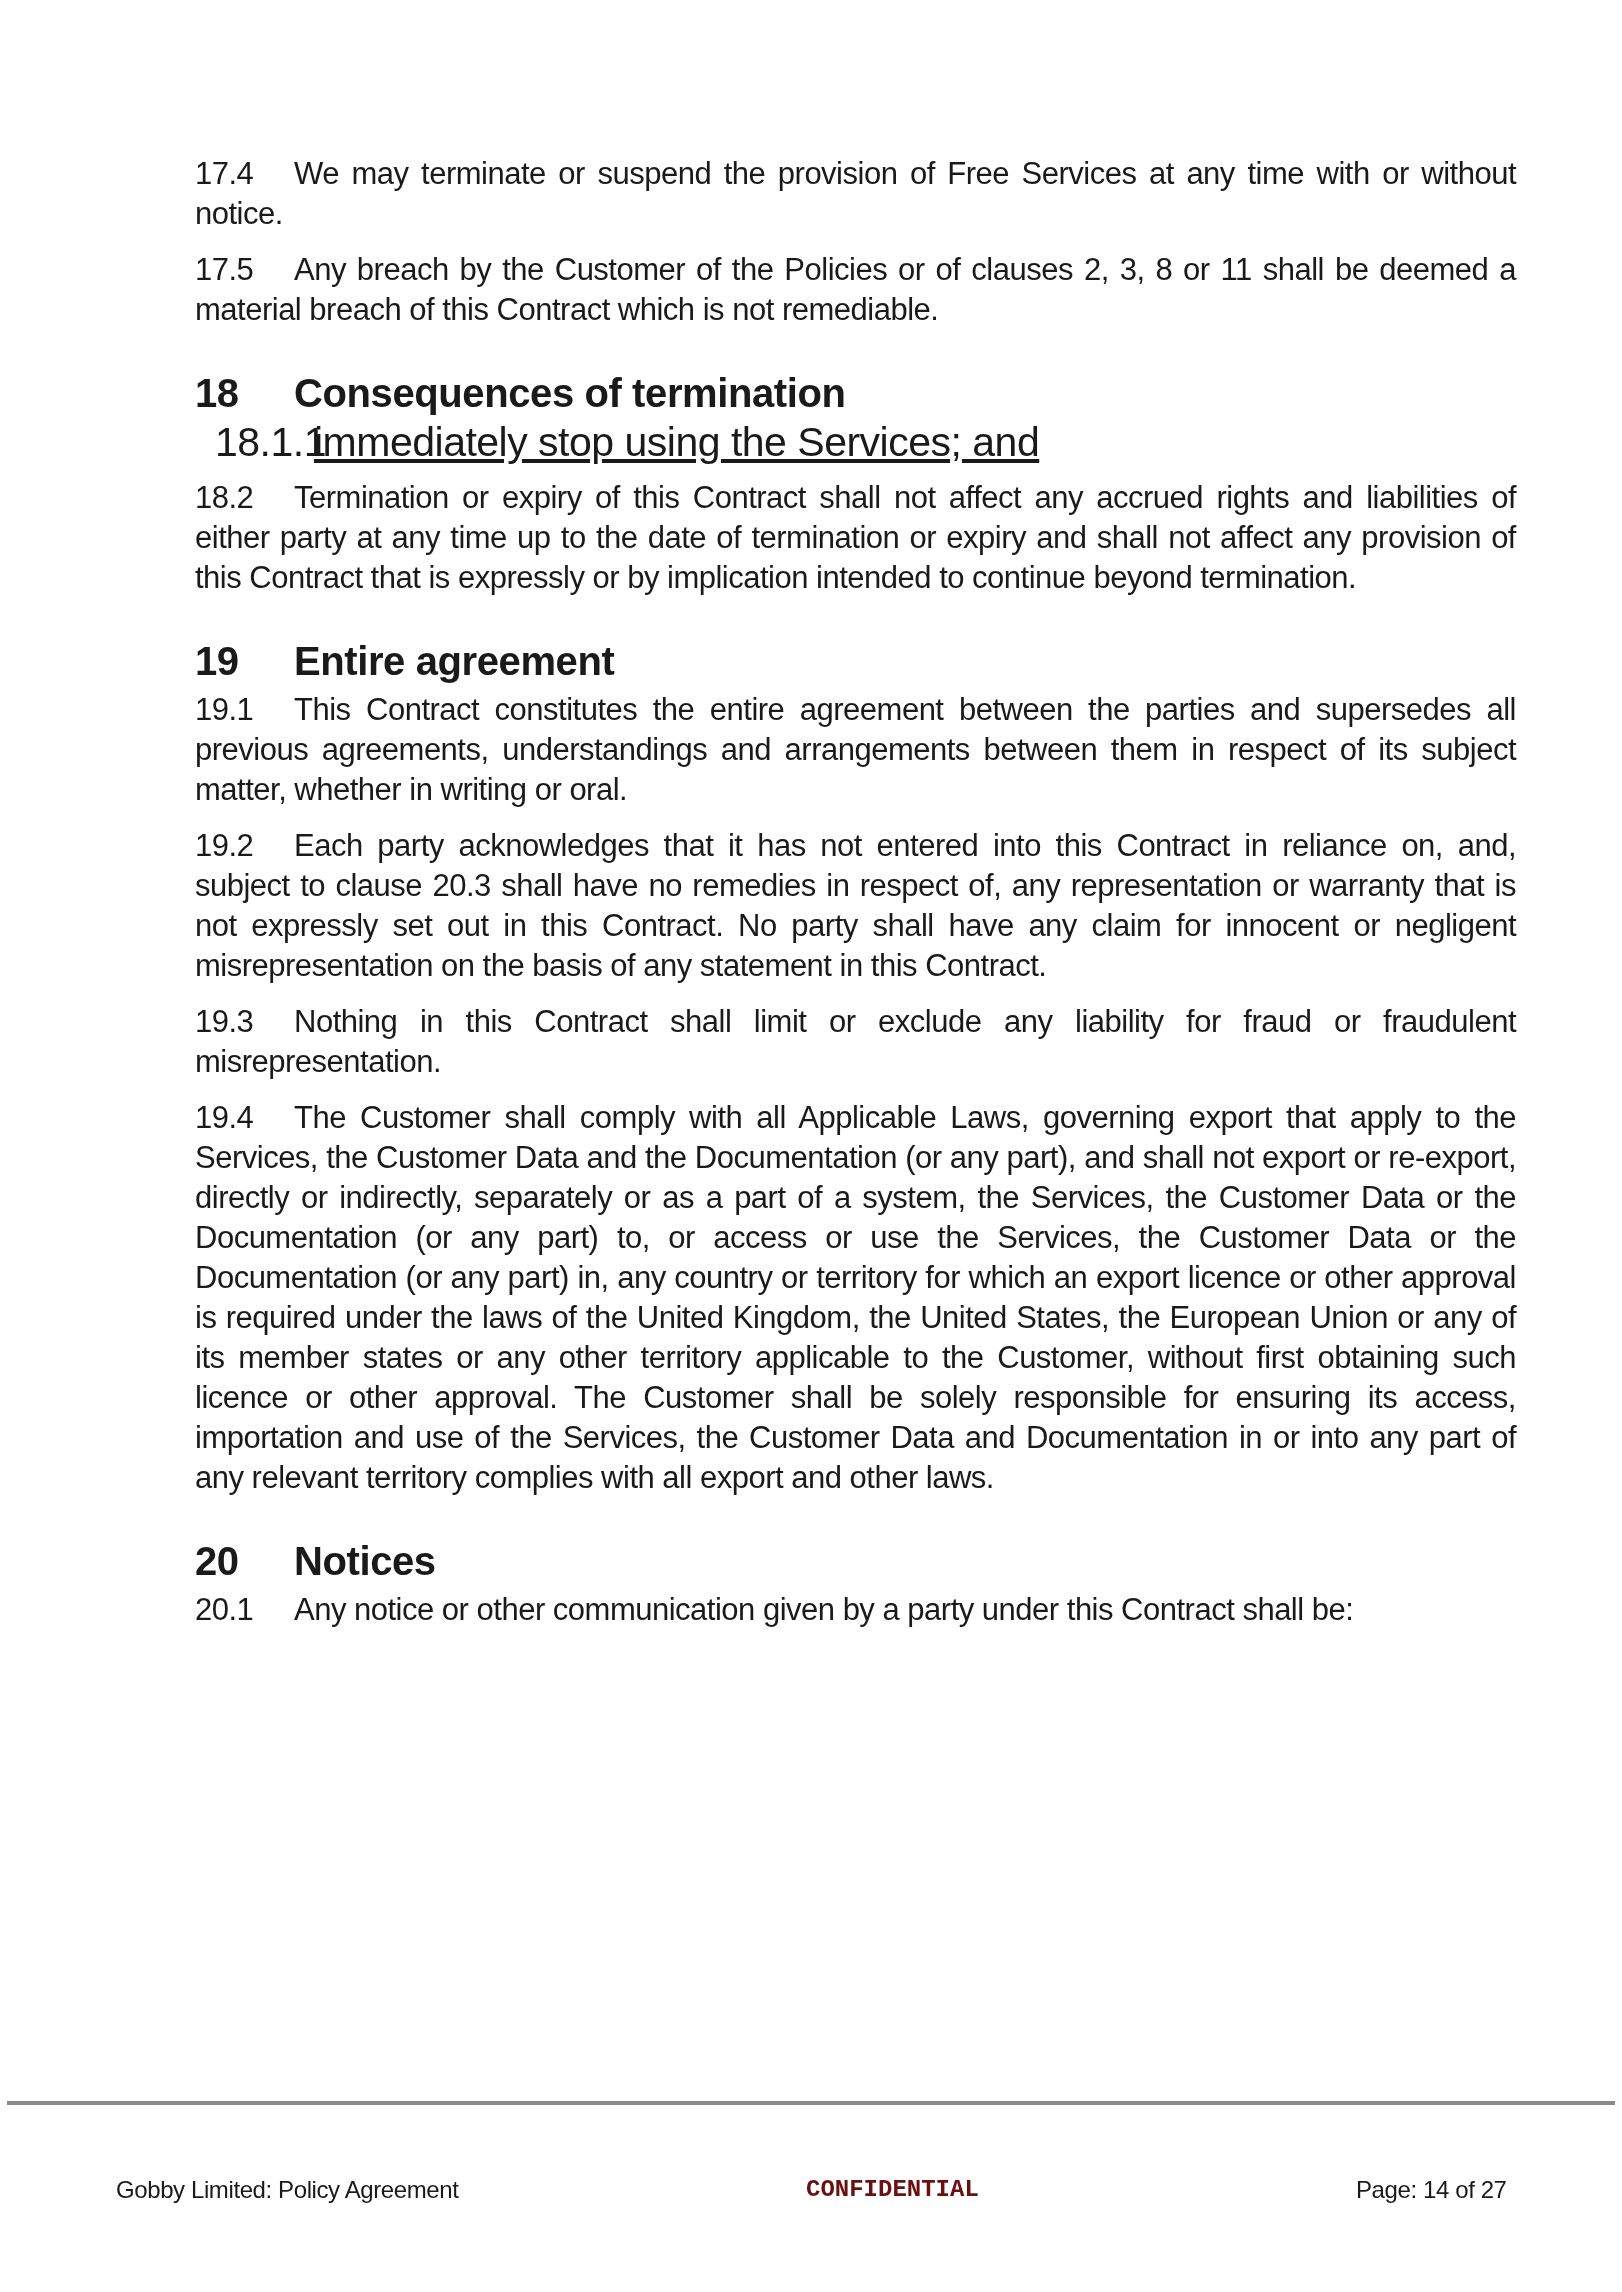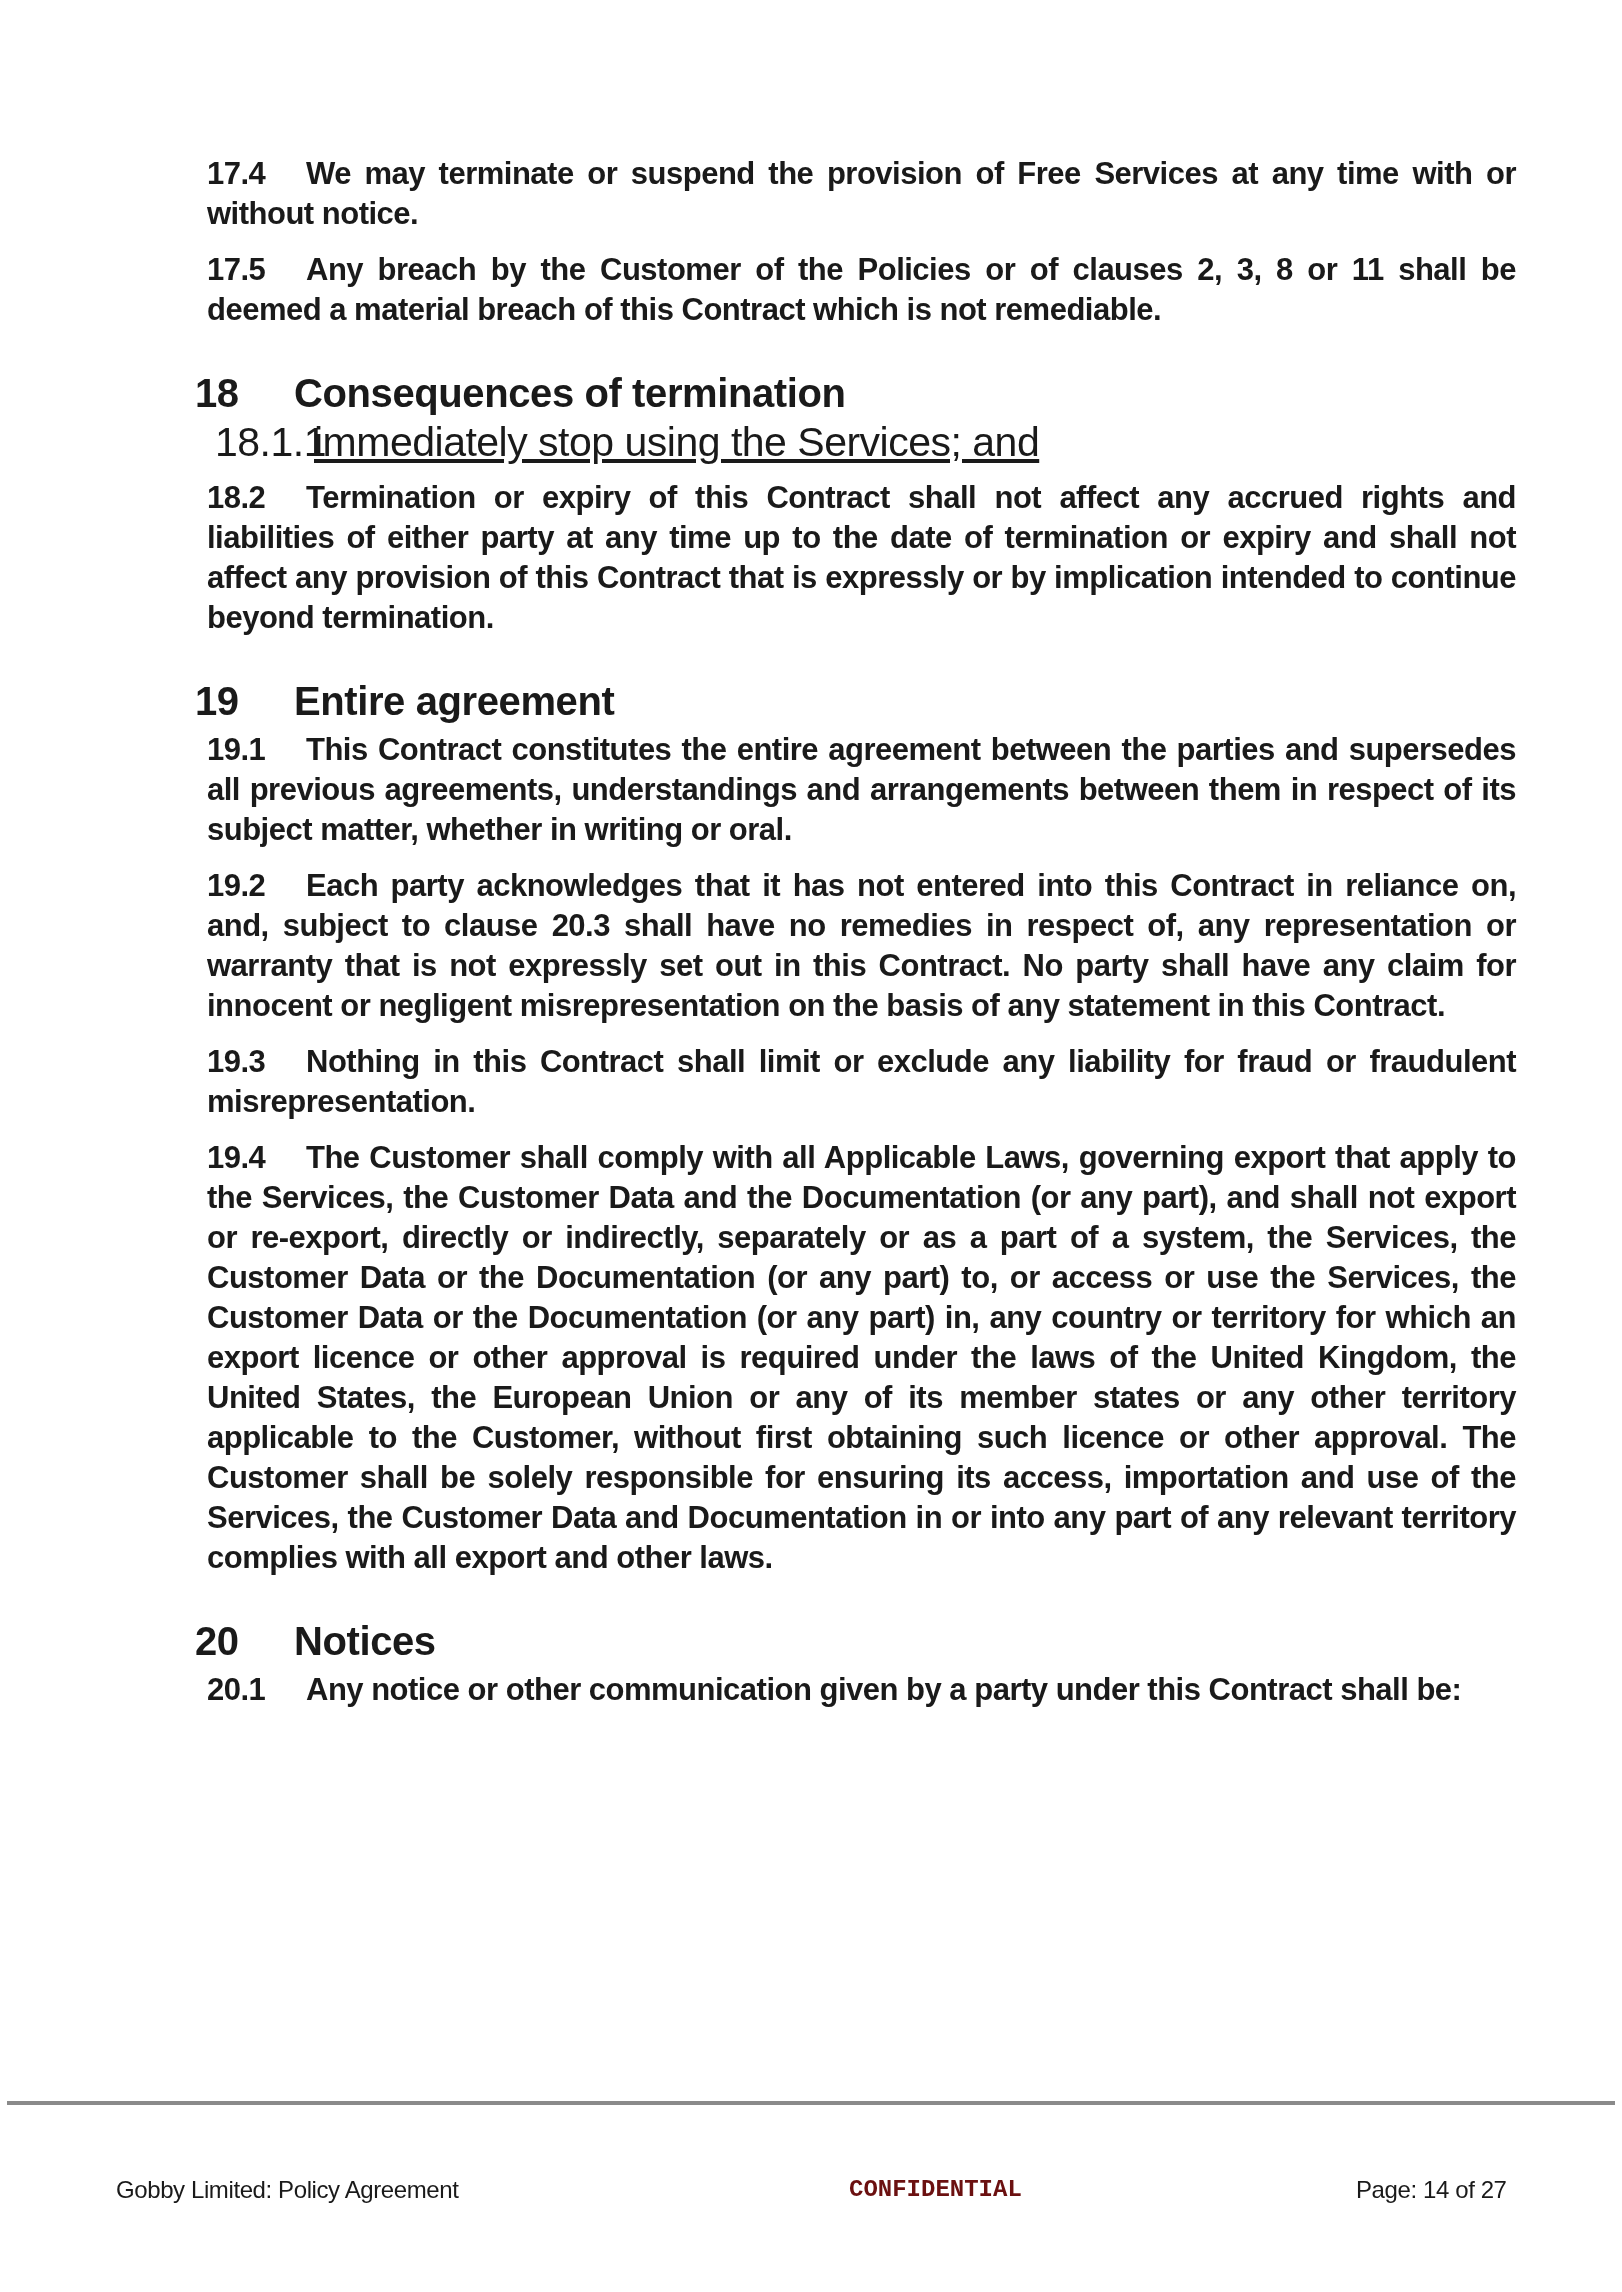--- a/index.html
+++ b/index.html
@@ -1,30 +1,30 @@
 <!DOCTYPE html>
 <html style="font-size:14.3px"><head>
 <meta charset="utf-8">
 <style>
   html, body { margin:0; padding:0; background:#ffffff; }
   body { width:1623px; height:2293px; position:relative; overflow:hidden;
          font-family:"Liberation Sans", sans-serif; color:#1a1a1a; }
   .page { position:absolute; left:195px; top:154px; width:1321px; }
-  .para { font-size:31px; line-height:40px; text-align:justify; margin:0 0 16px 12px;
-          letter-spacing:-0.5px; font-weight:700; }
+  .para { font-size:31px; line-height:40px; text-align:justify; margin:0 0 16px 0;
+          letter-spacing:-0.5px; font-weight:400; }
   .para .num { display:inline-block; width:99px; }
   .sub { font-size:41px; line-height:40px; text-align:justify; margin:0 0 16px 0;
          padding-left:119px; text-indent:-99px; letter-spacing:-0.5px;text-decoration:underline; }
   .sub .num { display:inline-block; width:99px; text-indent:0; }
   .heading { font-size:40px; font-weight:bold; line-height:40px; margin:43px 0 9px 0; letter-spacing:-0.4px; }
   .heading .num { display:inline-block; width:99px; }
   .footer-rule { position:absolute; left:7.2px; top:2101px; width:1608px; height:3.6px; background:#8a8a8a; }
   .footer { position:absolute; top:2135px; font-size:24px; line-height:29px;margin-top:40px; }
   .footer-left { left:116px; letter-spacing:-0.4px; }
-  .footer-center { left:849px; font-family:"Liberation Mono", monospace; font-weight:bold; color:#6b1010; letter-spacing:0px; }
+  .footer-center { left:806px; font-family:"Liberation Mono", monospace; font-weight:bold; color:#6b1010; letter-spacing:0px; }
   .footer-right { left:1356px; letter-spacing:-0.4px; }
   .footer-right b { font-weight:normal; }
 </style>
 </head>
 <body>
 
 <div class="page">
   <p class="para"><span class="num">17.4</span><span>We may terminate or suspend the provision of Free Services at any time with or without notice.</span></p>
   <p class="para"><span class="num">17.5</span><span>Any breach by the Customer of the Policies or of clauses 2, 3, 8 or 11 shall be deemed a material breach of this Contract which is not remediable.</span></p>
 

